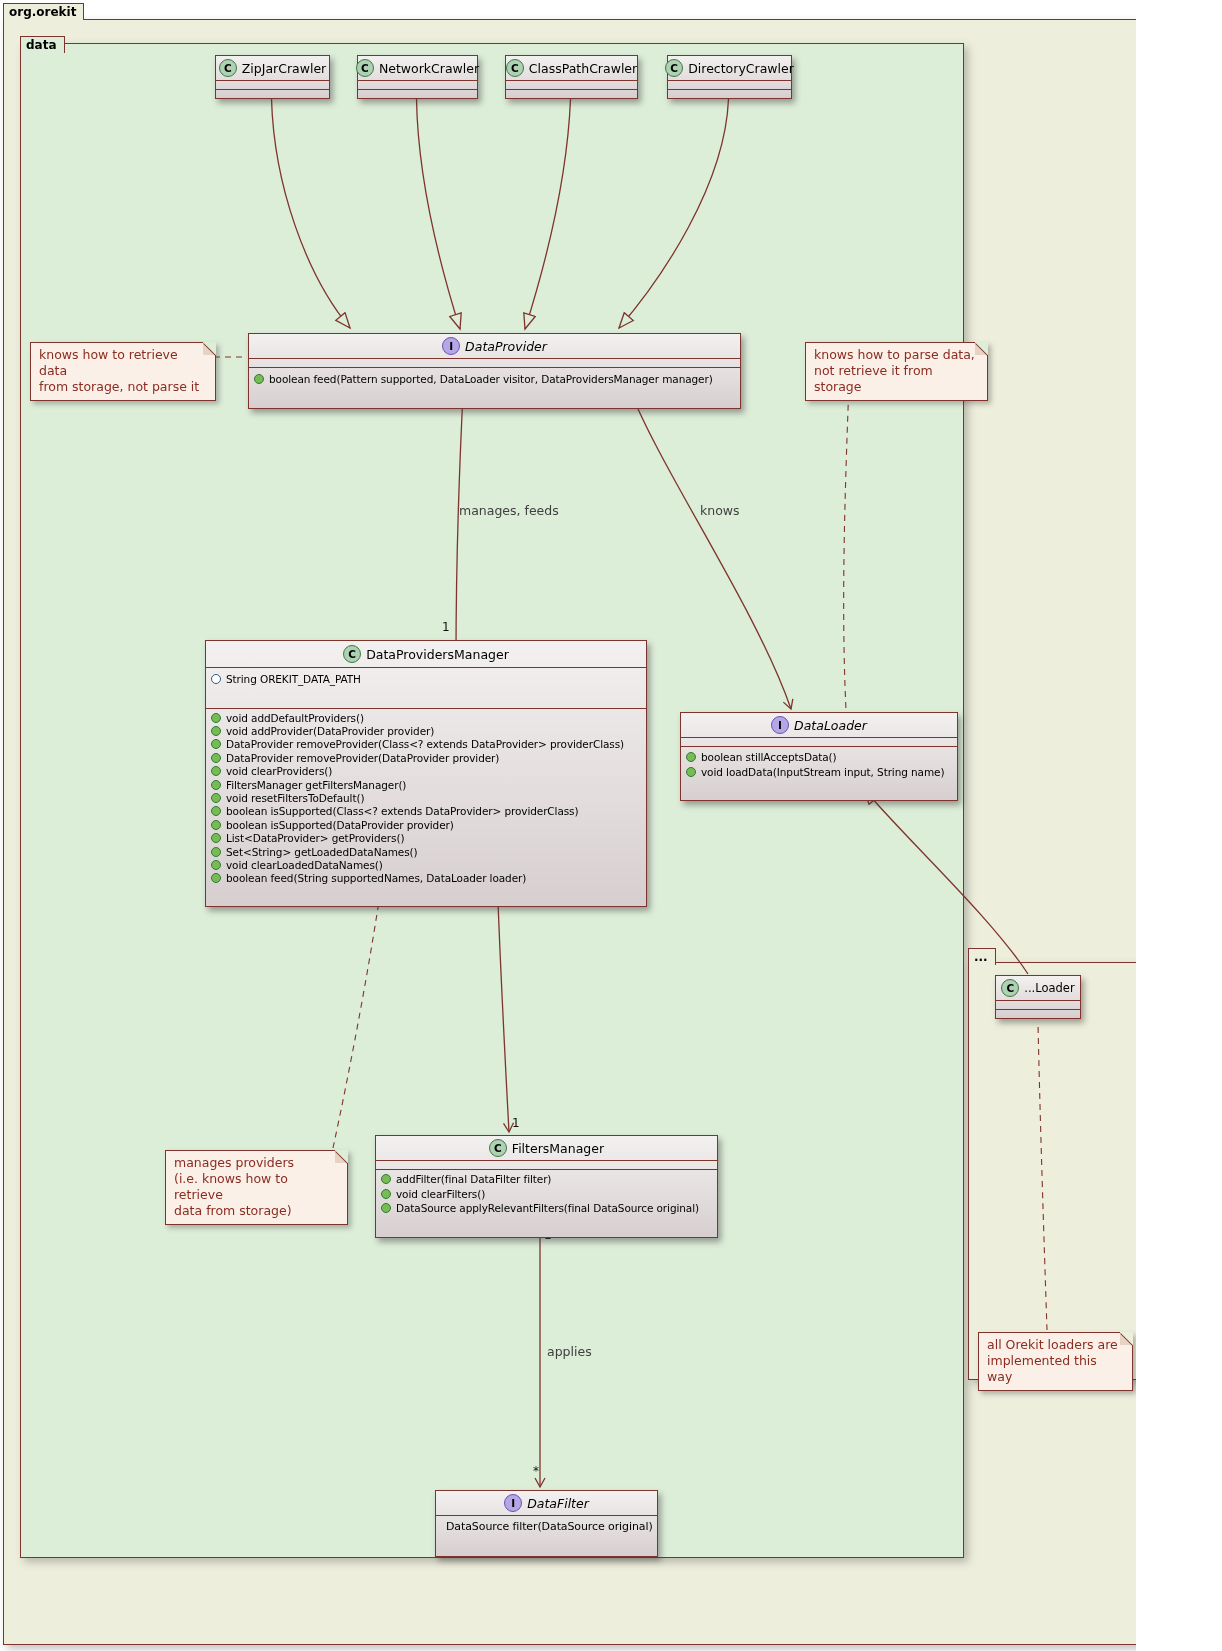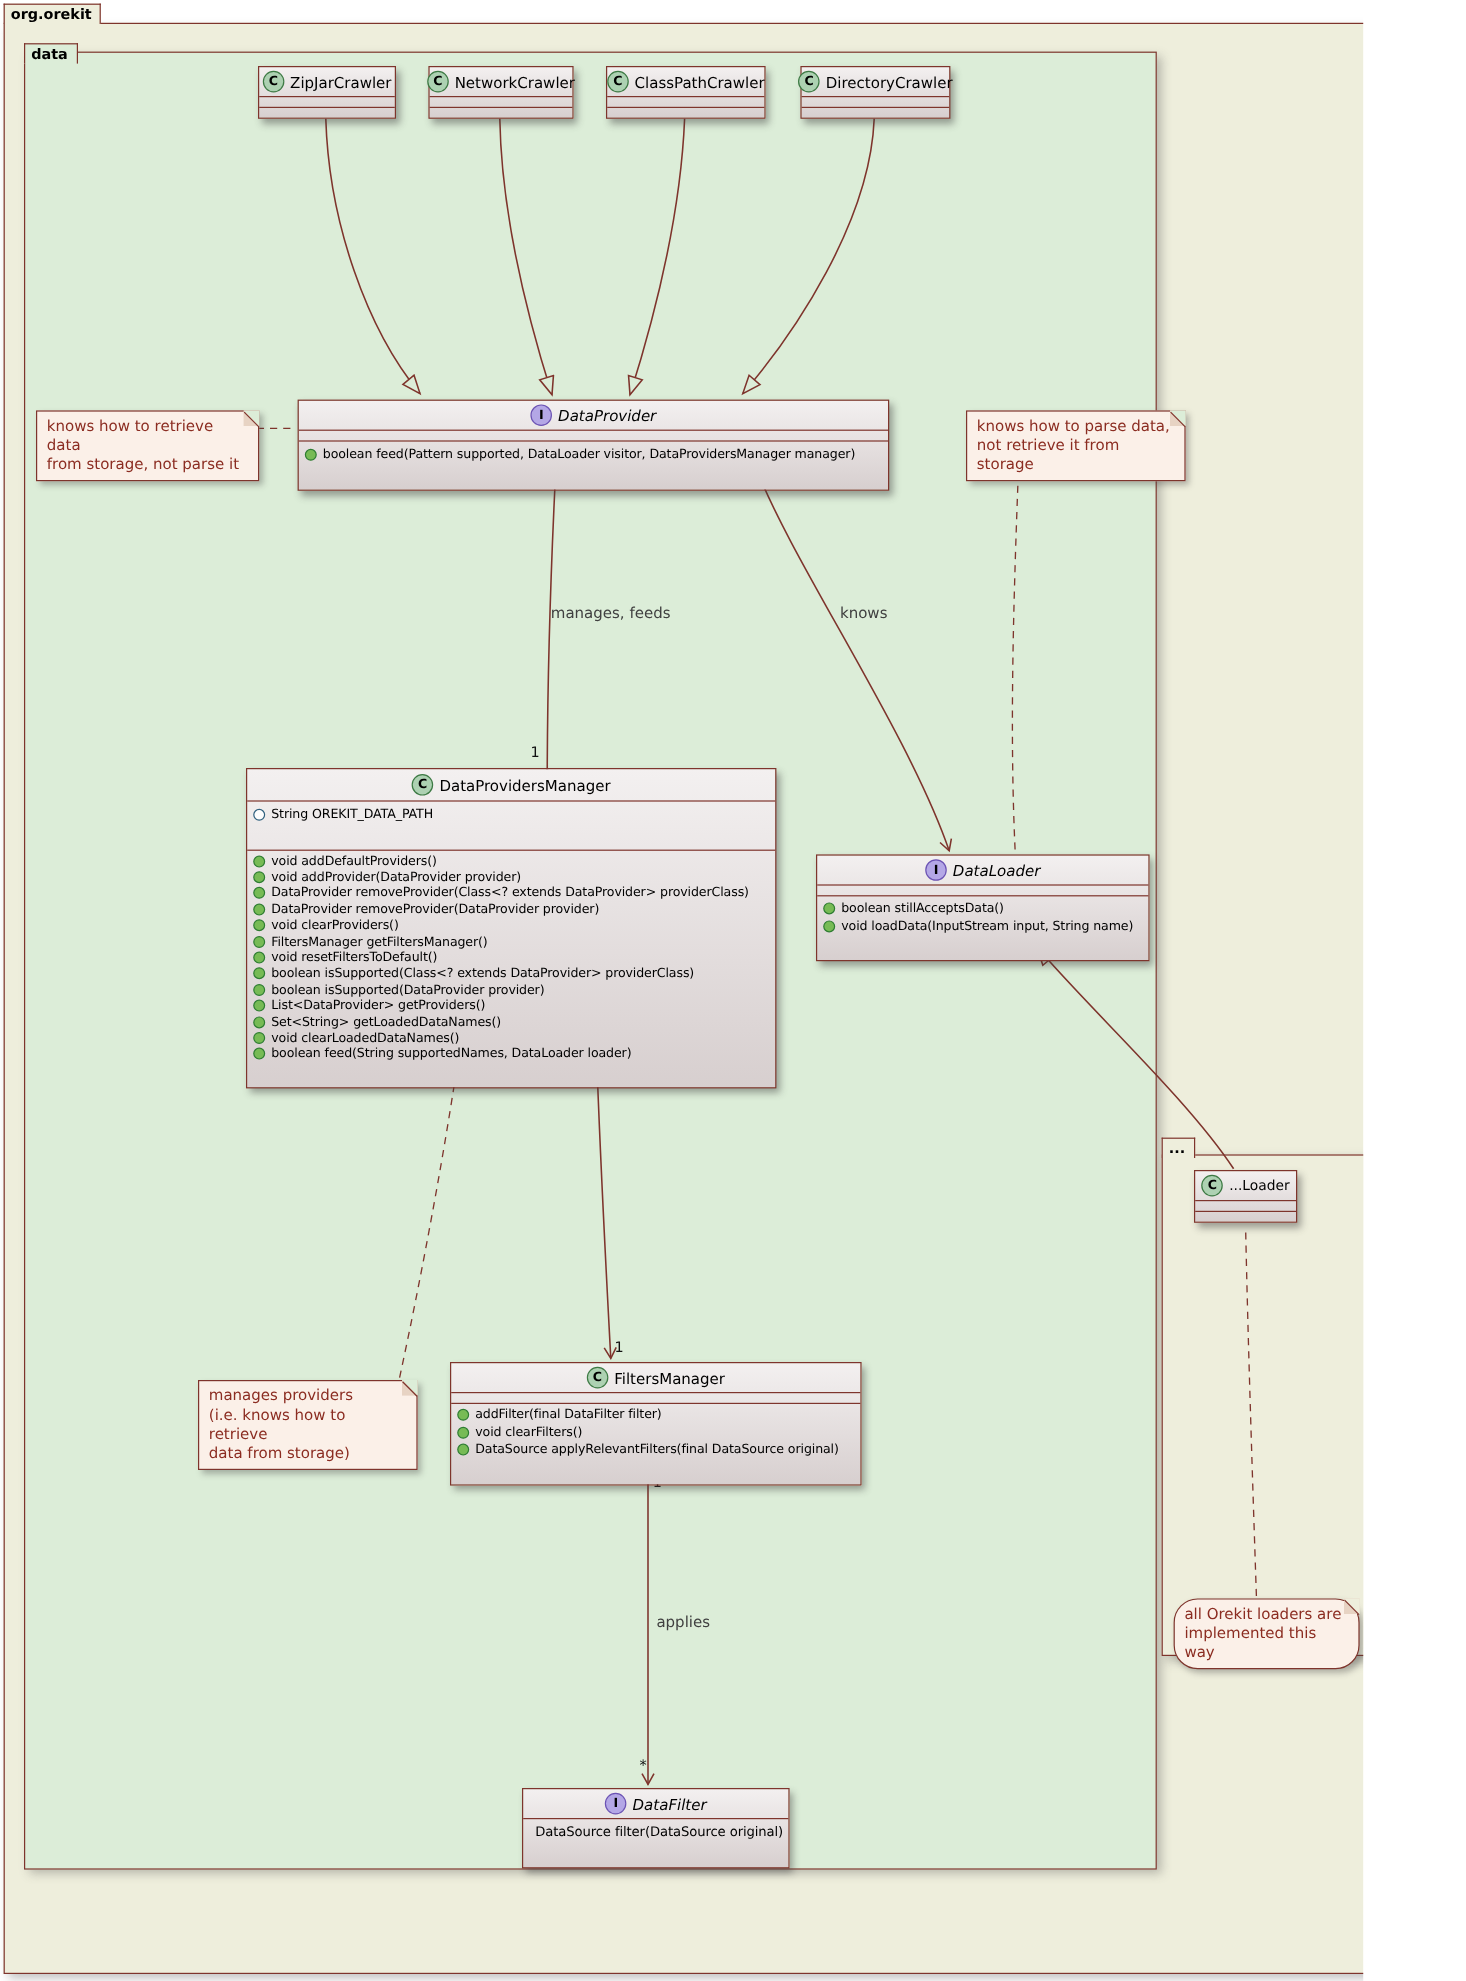--- a/index.html
+++ b/index.html
@@ -285,16 +285,16 @@
     <div class="sec empty"></div>
   </div>
 
   <div class="note" style="--pbg:#DCEDD8;left:30px;top:342px;width:168px;"><i class="fold-line"></i><span>knows how to retrieve data
 from storage, not parse it</span></div>
   <div class="note" style="--pbg:#DCEDD8;left:775px;top:342px;width:165px;margin-left:30px;"><i class="fold-line"></i><span>knows how to parse data,
 not retrieve it from storage</span></div>
   <div class="note" style="--pbg:#DCEDD8;left:165px;top:1150px;width:165px;"><i class="fold-line"></i><span>manages providers
 (i.e. knows how to retrieve
 data from storage)</span></div>
-  <div class="note" style="--pbg:#EEEEDC;left:978px;top:1332px;width:137px;border-radius:20px;"><i class="fold-line"></i><span>all Orekit loaders are
+  <div class="note" style="--pbg:#EEEEDC;left:978px;top:1332px;width:137px;"><i class="fold-line"></i><span>all Orekit loaders are
 implemented this way</span></div>
 
 </div>
 
 </body></html>

